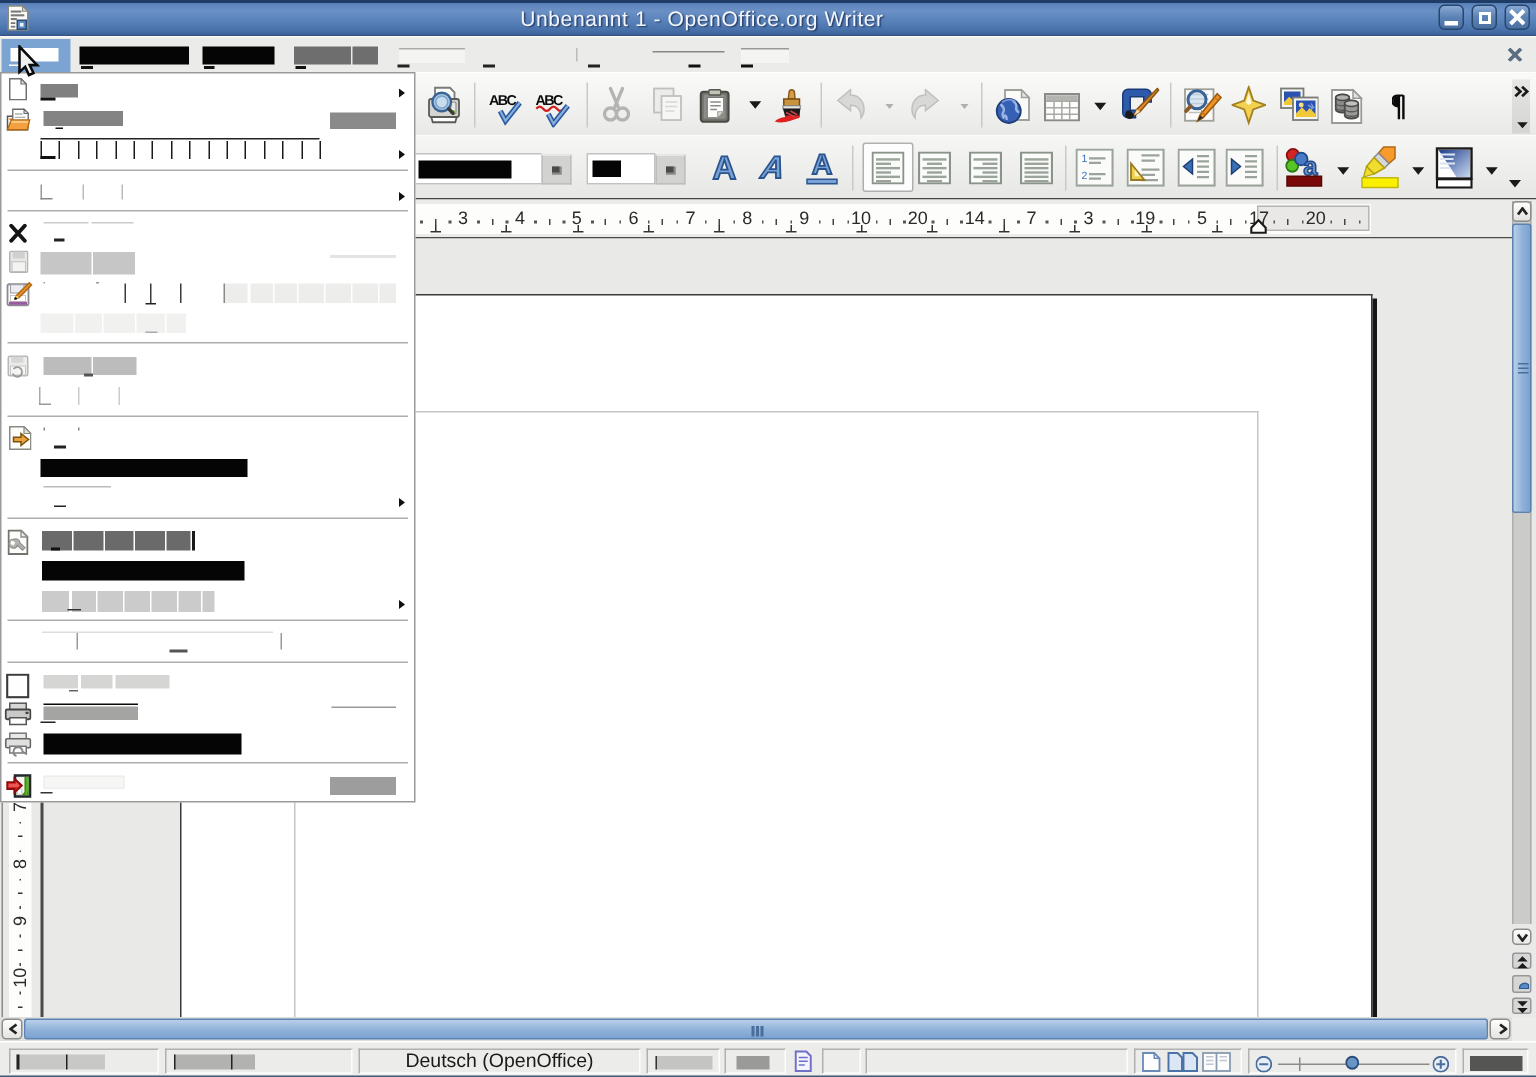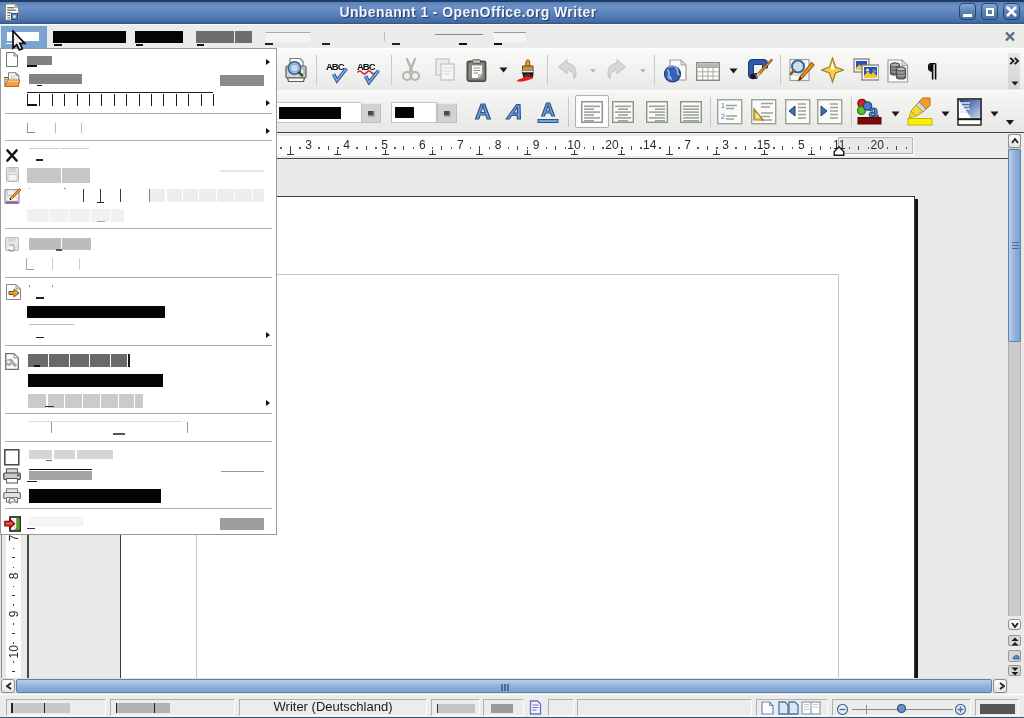--- a/index.html
+++ b/index.html
@@ -17,21 +17,21 @@
     <path d="M1.5 1 L11 1 L14.5 4.5 L14.5 17 L1.5 17 Z" fill="#fbfbf9" stroke="#8a8a80" stroke-width="1"></path>
     <path d="M11 1 L11 4.5 L14.5 4.5 Z" fill="#d8d8d0" stroke="#8a8a80" stroke-width="0.8"></path>
     <rect x="3.2" y="4" width="7" height="1.4" fill="#7a7a74"></rect>
     <rect x="3.2" y="6.5" width="9" height="1.4" fill="#7a7a74"></rect>
     <rect x="3.2" y="9" width="4" height="1.4" fill="#7a7a74"></rect>
     <rect x="3.2" y="11.8" width="3" height="1.2" fill="#7a7a74"></rect>
     <rect x="3.2" y="14.2" width="3" height="1.2" fill="#7a7a74"></rect>
     <rect x="7.5" y="10.5" width="6" height="6" fill="#5a87c4" stroke="#2c4a72" stroke-width="1"></rect>
     <rect x="9.3" y="12.3" width="2.4" height="2.4" fill="#eef2f8"></rect>
   </svg>
-  <div class="abs" style="left:0;top:3px;width:936px;height:18px;text-align:center;color:#f2f6fc;font-weight:bold;font-size:14px;letter-spacing:0.4px;line-height:18px;text-shadow:1px 1px 1px rgba(30,50,90,0.9);">Unbenannt 1 - OpenOffice.org Writer</div>
+  <div class="abs" style="left:0;top:3px;width:936px;height:18px;text-align:center;color:#f2f6fc;font-weight:normal;font-size:14px;letter-spacing:0.4px;line-height:18px;text-shadow:1px 1px 1px rgba(30,50,90,0.9);">Unbenannt 1 - OpenOffice.org Writer</div>
 
   <div class="abs" style="left:959px;top:3px;width:17px;height:17px;border:1px solid #26466e;border-radius:4px;background:linear-gradient(180deg,#89a9d4,#5b82b4 50%,#4a70a2);">
     <div class="abs" style="left:3px;top:10px;width:9px;height:3px;background:#fff;"></div>
   </div>
   <div class="abs" style="left:981px;top:3px;width:17px;height:17px;border:1px solid #26466e;border-radius:4px;background:linear-gradient(180deg,#89a9d4,#5b82b4 50%,#4a70a2);">
     <div class="abs" style="left:3.5px;top:3.5px;width:8px;height:8px;border:2px solid #fff;"></div>
   </div>
   <div class="abs" style="left:1003px;top:3px;width:17px;height:17px;border:1px solid #26466e;border-radius:4px;background:linear-gradient(180deg,#89a9d4,#5b82b4 50%,#4a70a2);">
     <svg class="abs" style="left:2px;top:2px;" width="11" height="11" viewBox="0 0 11 11">
         <path d="M1 1 L10 10 M10 1 L1 10" stroke="#fff" stroke-width="2.6"></path>
@@ -339,23 +339,23 @@
   <div class="abs" style="left:374.5px;top:5.5px;width:20px;height:12px;text-align:center;font-size:12px;color:#2a2a2a;line-height:12px;">5</div>
   <div class="abs" style="left:412.4px;top:5.5px;width:20px;height:12px;text-align:center;font-size:12px;color:#2a2a2a;line-height:12px;">6</div>
   <div class="abs" style="left:450.3px;top:5.5px;width:20px;height:12px;text-align:center;font-size:12px;color:#2a2a2a;line-height:12px;">7</div>
   <div class="abs" style="left:488.2px;top:5.5px;width:20px;height:12px;text-align:center;font-size:12px;color:#2a2a2a;line-height:12px;">8</div>
   <div class="abs" style="left:526.1px;top:5.5px;width:20px;height:12px;text-align:center;font-size:12px;color:#2a2a2a;line-height:12px;">9</div>
   <div class="abs" style="left:564.0px;top:5.5px;width:20px;height:12px;text-align:center;font-size:12px;color:#2a2a2a;line-height:12px;">10</div>
   <div class="abs" style="left:601.9px;top:5.5px;width:20px;height:12px;text-align:center;font-size:12px;color:#2a2a2a;line-height:12px;">20</div>
   <div class="abs" style="left:639.8px;top:5.5px;width:20px;height:12px;text-align:center;font-size:12px;color:#2a2a2a;line-height:12px;">14</div>
   <div class="abs" style="left:677.7px;top:5.5px;width:20px;height:12px;text-align:center;font-size:12px;color:#2a2a2a;line-height:12px;">7</div>
   <div class="abs" style="left:715.6px;top:5.5px;width:20px;height:12px;text-align:center;font-size:12px;color:#2a2a2a;line-height:12px;">3</div>
-  <div class="abs" style="left:753.5px;top:5.5px;width:20px;height:12px;text-align:center;font-size:12px;color:#2a2a2a;line-height:12px;">15</div>
+  <div class="abs" style="left:753.5px;top:5.5px;width:20px;height:12px;text-align:center;font-size:12px;color:#2a2a2a;line-height:12px;">19</div>
   <div class="abs" style="left:791.4px;top:5.5px;width:20px;height:12px;text-align:center;font-size:12px;color:#2a2a2a;line-height:12px;">5</div>
-  <div class="abs" style="left:829.3px;top:5.5px;width:20px;height:12px;text-align:center;font-size:12px;color:#2a2a2a;line-height:12px;">11</div>
+  <div class="abs" style="left:829.3px;top:5.5px;width:20px;height:12px;text-align:center;font-size:12px;color:#2a2a2a;line-height:12px;">17</div>
   <div class="abs" style="left:867.2px;top:5.5px;width:20px;height:12px;text-align:center;font-size:12px;color:#2a2a2a;line-height:12px;">20</div>
   <div class="abs" style="left:280.3px;top:14px;width:1.5px;height:1.5px;background:#555;"></div>
   <div class="abs" style="left:289.8px;top:13px;width:1px;height:3.5px;background:#444;"></div>
   <div class="abs" style="left:299.2px;top:14px;width:1.5px;height:1.5px;background:#555;"></div>
   <div class="abs" style="left:318.2px;top:14px;width:1.5px;height:1.5px;background:#555;"></div>
   <div class="abs" style="left:327.6px;top:13px;width:1px;height:3.5px;background:#444;"></div>
   <div class="abs" style="left:337.1px;top:14px;width:1.5px;height:1.5px;background:#555;"></div>
   <div class="abs" style="left:356.1px;top:14px;width:1.5px;height:1.5px;background:#555;"></div>
   <div class="abs" style="left:365.5px;top:13px;width:1px;height:3.5px;background:#444;"></div>
   <div class="abs" style="left:375.0px;top:14px;width:1.5px;height:1.5px;background:#555;"></div>
@@ -528,21 +528,21 @@
   <div class="abs" style="left:577.0px;top:4.0px;width:175px;height:17px;border:1px solid #b0b0ae;border-bottom-color:#fdfdfd;border-right-color:#fdfdfd;"></div>
   <div class="abs" style="left:756.0px;top:4.0px;width:72px;height:17px;border:1px solid #b0b0ae;border-bottom-color:#fdfdfd;border-right-color:#fdfdfd;"></div>
   <div class="abs" style="left:832.0px;top:4.0px;width:139px;height:17px;border:1px solid #b0b0ae;border-bottom-color:#fdfdfd;border-right-color:#fdfdfd;"></div>
   <div class="abs" style="left:975.0px;top:4.0px;width:44px;height:17px;border:1px solid #b0b0ae;border-bottom-color:#fdfdfd;border-right-color:#fdfdfd;"></div>
   <div class="abs" style="left:11.0px;top:7.5px;width:59px;height:10.5px;background:#c8c8c6;"></div>
   <div class="abs" style="left:11.0px;top:7.5px;width:1.5px;height:10.5px;background:#222;"></div>
   <div class="abs" style="left:44.0px;top:7.5px;width:1.2px;height:10.5px;background:#222;"></div>
   <div class="abs" style="left:115.5px;top:7.5px;width:54.5px;height:10.5px;background:#b2b2b0;"></div>
   <div class="abs" style="left:115.5px;top:7.5px;width:1.5px;height:10.5px;background:#222;"></div>
   <div class="abs" style="left:153.6px;top:7.5px;width:1.2px;height:10.5px;background:#222;"></div>
-  <div class="abs" style="left:239px;top:5px;width:188px;height:14px;text-align:center;font-size:13px;color:#1a1a1a;line-height:14px;">Writer (Deutschland)</div>
+  <div class="abs" style="left:239px;top:5px;width:188px;height:14px;text-align:center;font-size:13px;color:#1a1a1a;line-height:14px;">Deutsch (OpenOffice)</div>
   <div class="abs" style="left:437.0px;top:9.0px;width:37.5px;height:9px;background:#c4c4c2;"></div>
   <div class="abs" style="left:437.0px;top:9.0px;width:1.3px;height:9px;background:#333;"></div>
   <div class="abs" style="left:490.5px;top:9.0px;width:22.5px;height:9px;background:#9a9a98;"></div>
   <svg class="abs" style="left:528.0px;top:5.0px;" width="15" height="15" viewBox="0 0 15 15">
       <path d="M2.5 1 L9.5 1 L12.5 4 L12.5 14 L2.5 14 Z" fill="#f4f4fc" stroke="#7070c8" stroke-width="1.3"></path>
       <path d="M4.5 5 h6 M4.5 7.5 h6 M4.5 10 h4" stroke="#7070c8" stroke-width="1"></path>
     </svg>
   <svg class="abs" style="left:761.0px;top:6.0px;" width="13" height="14" viewBox="0 0 13 14">
       <path d="M1 1 L8.5 1 L12 4.5 L12 13 L1 13 Z" fill="#fdfdfd" stroke="#6a8ab8" stroke-width="1.2"></path>
       <path d="M8.5 1 L8.5 4.5 L12 4.5" fill="none" stroke="#6a8ab8" stroke-width="1"></path>

